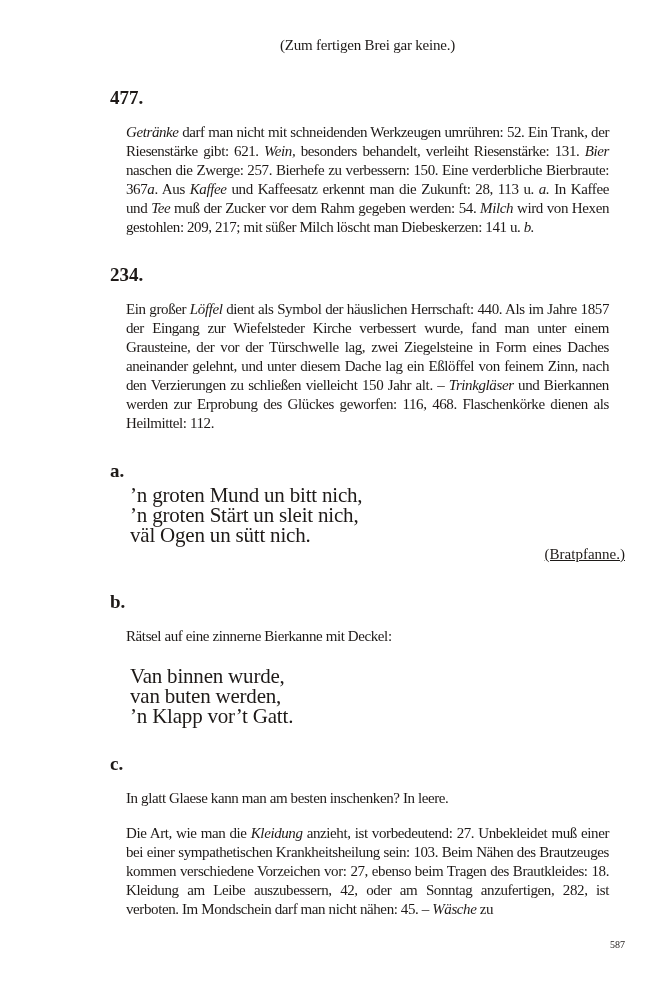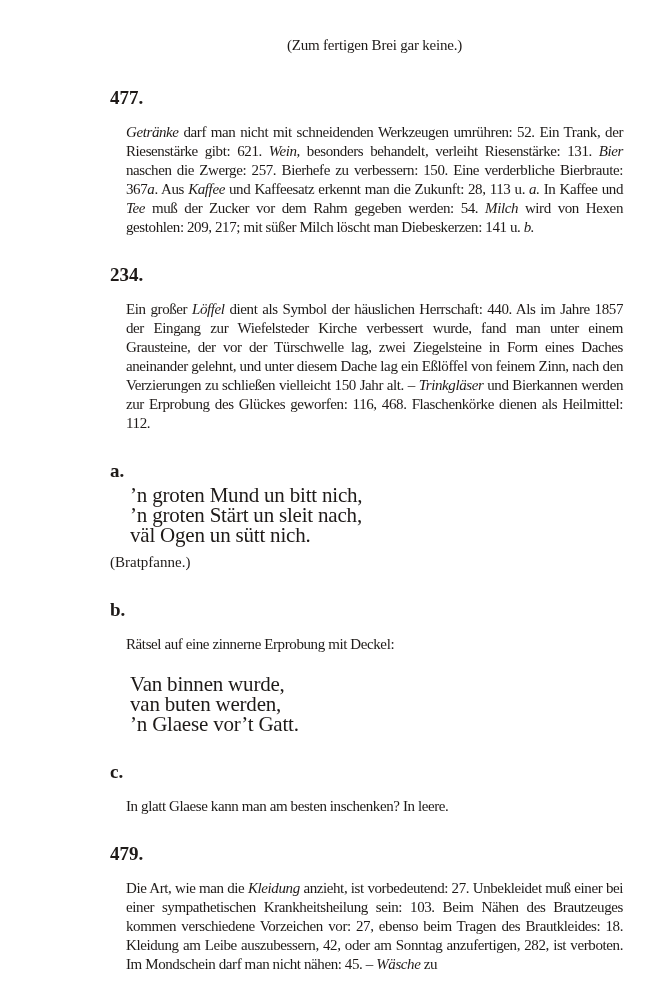--- a/index.html
+++ b/index.html
@@ -11,21 +11,21 @@
     width: 660px;
     height: 990px;
     overflow: hidden;
     font-family: "Liberation Serif", serif;
     color: #1e1a18;
   }
   .page {
     box-sizing: border-box;
     width: 660px;
     height: 990px;
-    padding: 36px 21px 0 110px;
+    padding: 36px 35px 0 110px;
     background: #ffffff;
     overflow: hidden;
   }
   .top-caption {
     text-align: center;
     font-size: 15px;
     line-height: 19px;
     letter-spacing: -0.2px;
   }
   .heading {
@@ -54,23 +54,25 @@
   .verse {
     margin: 0 0 0 20px;
     font-size: 21px;
     line-height: 20px;
     letter-spacing: -0.2px;
   }
   .verse-b {
     margin-top: 20px;
   }
   .attribution {
+    text-align: right;
     font-size: 15px;
     line-height: 19px;
-    margin-top: 8px;
+    margin-top: 0;
+    text-decoration: underline;
   }
   .page-number {
     text-align: right;
     font-size: 10px;
     line-height: 19px;
     margin-top: 6px;
   }
 </style>
 </head>
 <body>
@@ -81,34 +83,33 @@
 
   <div class="heading first">477.</div>
   <p class="para"><i>Getränke</i><span> darf man nicht mit schneidenden Werkzeugen umrühren: 52. Ein Trank, der Riesenstärke gibt: 621. </span><i>Wein,</i><span> besonders behandelt, verleiht Riesenstärke: 131. </span><i>Bier</i><span> naschen die Zwerge: 257. Bierhefe zu verbessern: 150. Eine verderbliche Bierbraute: 367</span><i>a</i><span>. Aus </span><i>Kaffee</i><span> und Kaffeesatz erkennt man die Zukunft: 28, 113 u. </span><i>a.</i><span> In Kaffee und </span><i>Tee</i><span> muß der Zucker vor dem Rahm gegeben werden: 54. </span><i>Milch</i><span> wird von Hexen gestohlen: 209, 217; mit süßer Milch löscht man Diebeskerzen: 141 u. </span><i>b.</i></p>
 
   <div class="heading">234.</div>
   <p class="para"><span>Ein großer </span><i>Löffel</i><span> dient als Symbol der häuslichen Herrschaft: 440. Als im Jahre 1857 der Eingang zur Wiefelsteder Kirche verbessert wurde, fand man unter einem Grausteine, der vor der Türschwelle lag, zwei Ziegelsteine in Form eines Daches aneinander gelehnt, und unter diesem Dache lag ein Eßlöffel von feinem Zinn, nach den Verzierungen zu schließen vielleicht 150 Jahr alt. – </span><i>Trinkgläser</i><span> und Bierkannen werden zur Erprobung des Glückes geworfen: 116, 468. Flaschenkörke dienen als Heilmittel: 112.</span></p>
 
   <div class="heading">a.</div>
   <div class="verse">
       <div>’n groten Mund un bitt nich,</div>
-      <div>’n groten Stärt un sleit nach,</div>
+      <div>’n groten Stärt un sleit nich,</div>
       <div>väl Ogen un sütt nich.</div>
     </div>
   <div class="attribution">(Bratpfanne.)</div>
 
   <div class="heading">b.</div>
-  <p class="para single-line">Rätsel auf eine zinnerne Erprobung mit Deckel:</p>
+  <p class="para single-line">Rätsel auf eine zinnerne Bierkanne mit Deckel:</p>
   <div class="verse verse-b">
       <div>Van binnen wurde,</div>
       <div>van buten werden,</div>
-      <div>’n Glaese vor’t Gatt.</div>
+      <div>’n Klapp vor’t Gatt.</div>
     </div>
 
   <div class="heading">c.</div>
   <p class="para single-line">In glatt Glaese kann man am besten inschenken? In leere.</p>
 
-  <div class="heading">479.</div>
   <p class="para"><span>Die Art, wie man die </span><i>Kleidung</i><span> anzieht, ist vorbedeutend: 27. Unbekleidet muß einer bei einer sympathetischen Krankheitsheilung sein: 103. Beim Nähen des Brautzeuges kommen verschiedene Vorzeichen vor: 27, ebenso beim Tragen des Brautkleides: 18. Kleidung am Leibe auszubessern, 42, oder am Sonntag anzufertigen, 282, ist verboten. Im Mondschein darf man nicht nähen: 45. – </span><i>Wäsche</i><span> zu</span></p>
 
   <div class="page-number">587</div>
 
 </div>
 
 </body></html>

